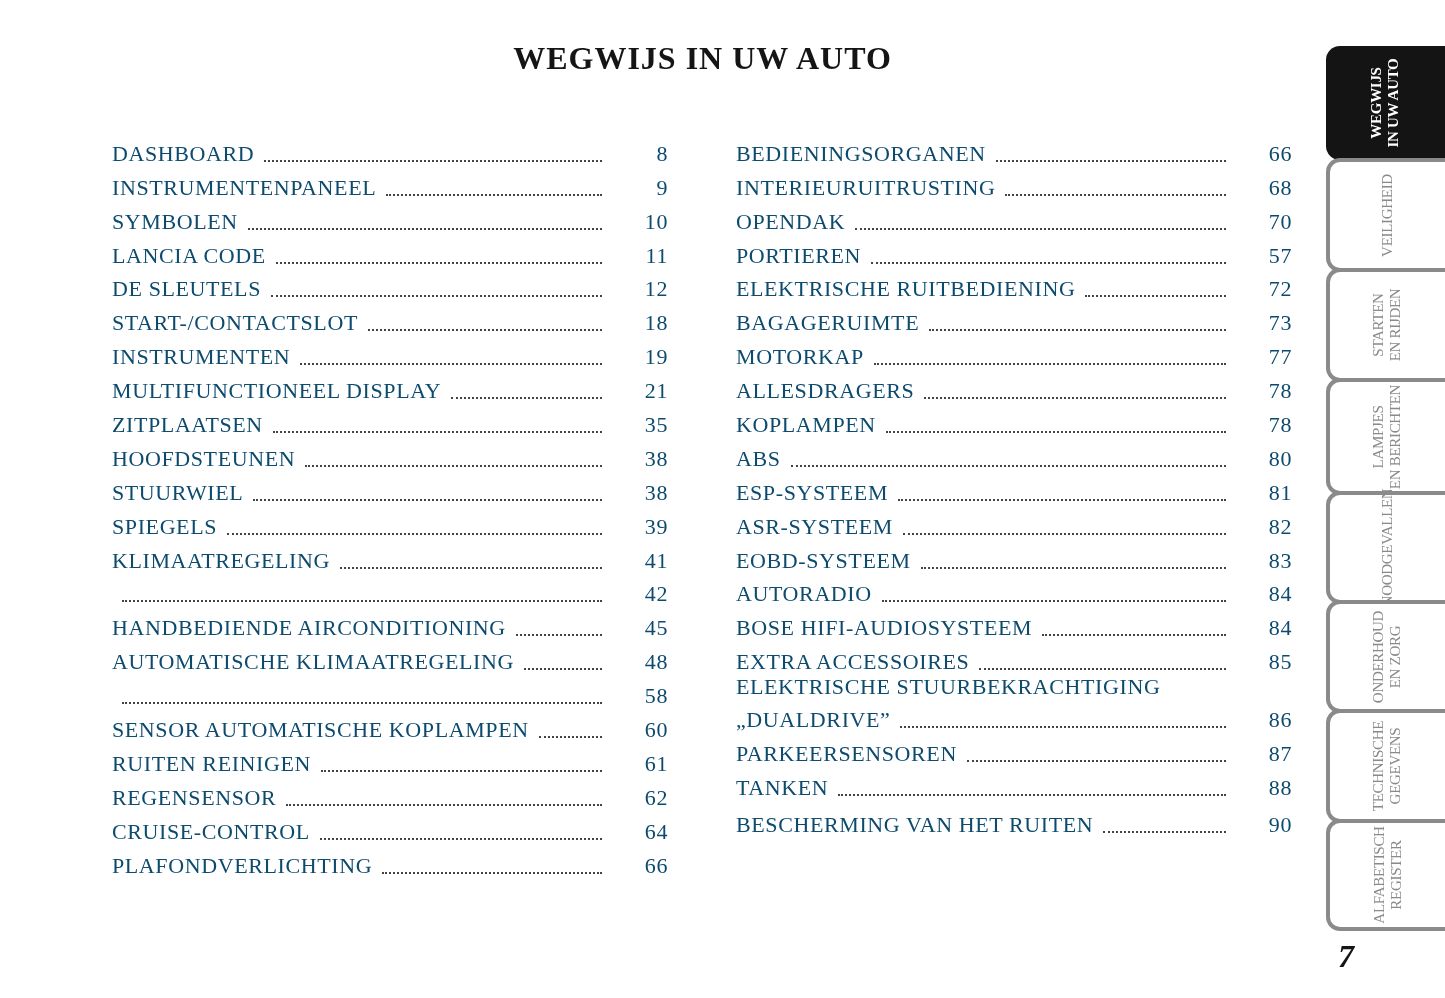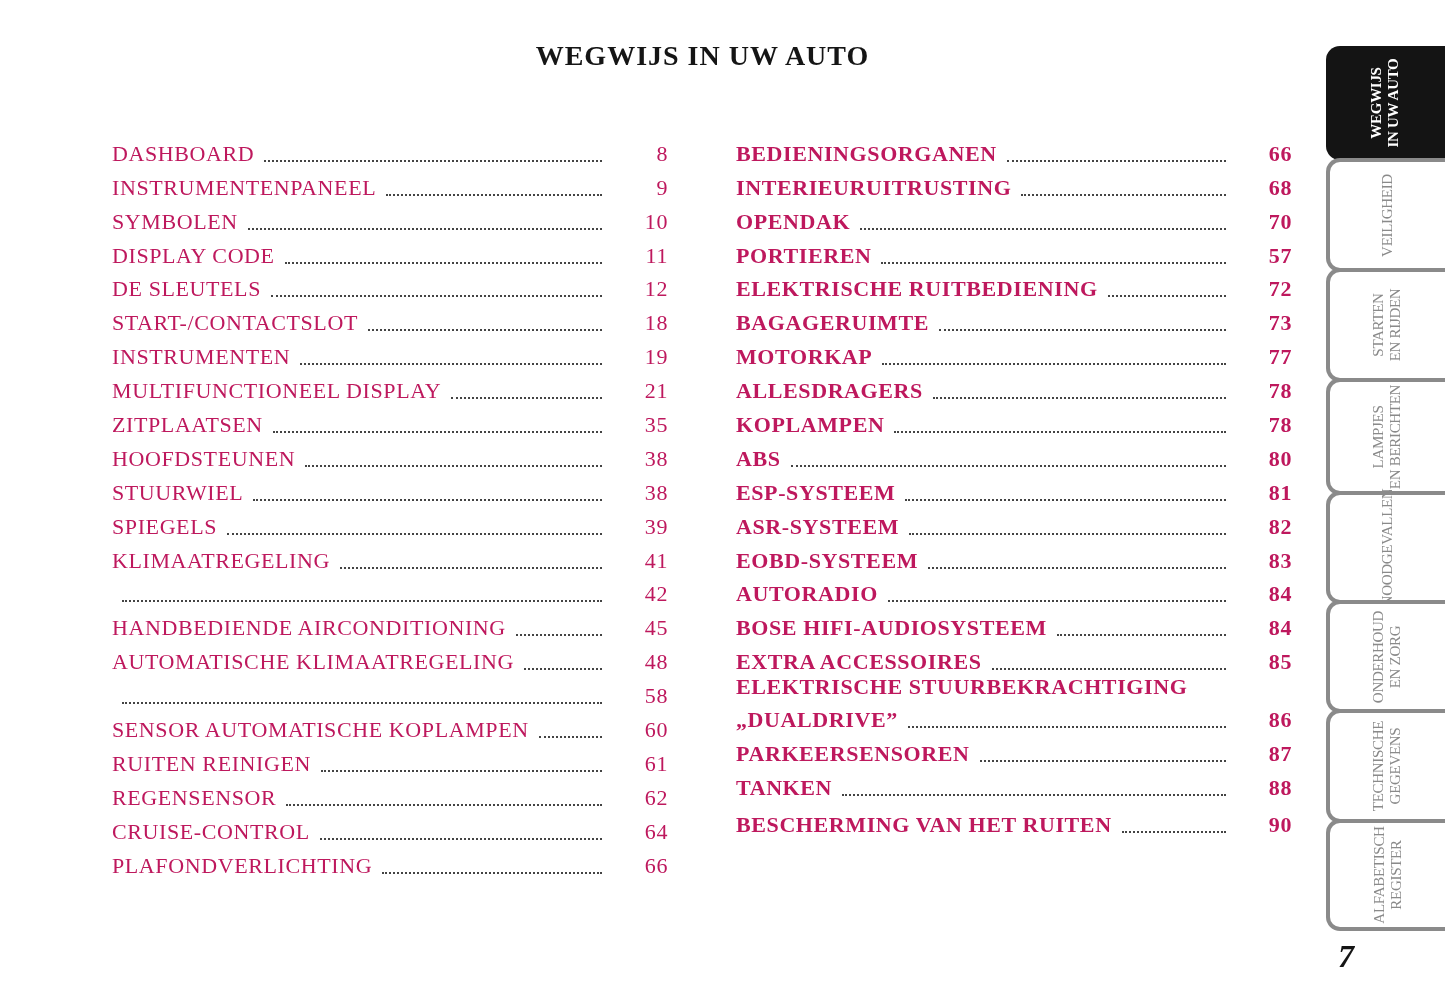--- a/index.html
+++ b/index.html
@@ -16,38 +16,38 @@
       color: #1a1a1a;
     }
     .page-title {
       position: absolute;
       left: 0;
       width: 1405px;
       top: 40px;
       text-align: center;
       font-family: "Liberation Serif", "DejaVu Serif", serif;
       font-weight: bold;
-      font-size: 28px;
+      font-size: 32px;
       letter-spacing: 1px;
       color: #151515;
       transform: scaleY(1.0);
     }
     .toc-col {
       position: absolute;
       top: 133px;
     }
     .toc-col.left { left: 112px; width: 556px; }
-    .toc-col.right { left: 736px; width: 556px; font-weight: bold; }
+    .toc-col.right { left: 736px; width: 556px; }
     .toc-row {
       display: flex;
       align-items: flex-end;
       height: 33.9px;
       font-size: 22px;
       letter-spacing: 0.6px;
-      color: #be185d;
+      color: #0c4a6e;
       white-space: nowrap;
     }
     .toc-row.multi {
       height: auto;
       flex-direction: column;
       align-items: stretch;
       justify-content: center;
     }
     .toc-row.multi .line1 {
       height: 24px;
@@ -140,21 +140,21 @@
         <span class="toc-gap"></span>
         <span class="toc-page">9</span>
       </div>
     <div class="toc-row">
         <span class="toc-title">SYMBOLEN</span>
         <span class="toc-leader"></span>
         <span class="toc-gap"></span>
         <span class="toc-page">10</span>
       </div>
     <div class="toc-row">
-        <span class="toc-title">DISPLAY CODE</span>
+        <span class="toc-title">LANCIA CODE</span>
         <span class="toc-leader"></span>
         <span class="toc-gap"></span>
         <span class="toc-page">11</span>
       </div>
     <div class="toc-row">
         <span class="toc-title">DE SLEUTELS</span>
         <span class="toc-leader"></span>
         <span class="toc-gap"></span>
         <span class="toc-page">12</span>
       </div>

